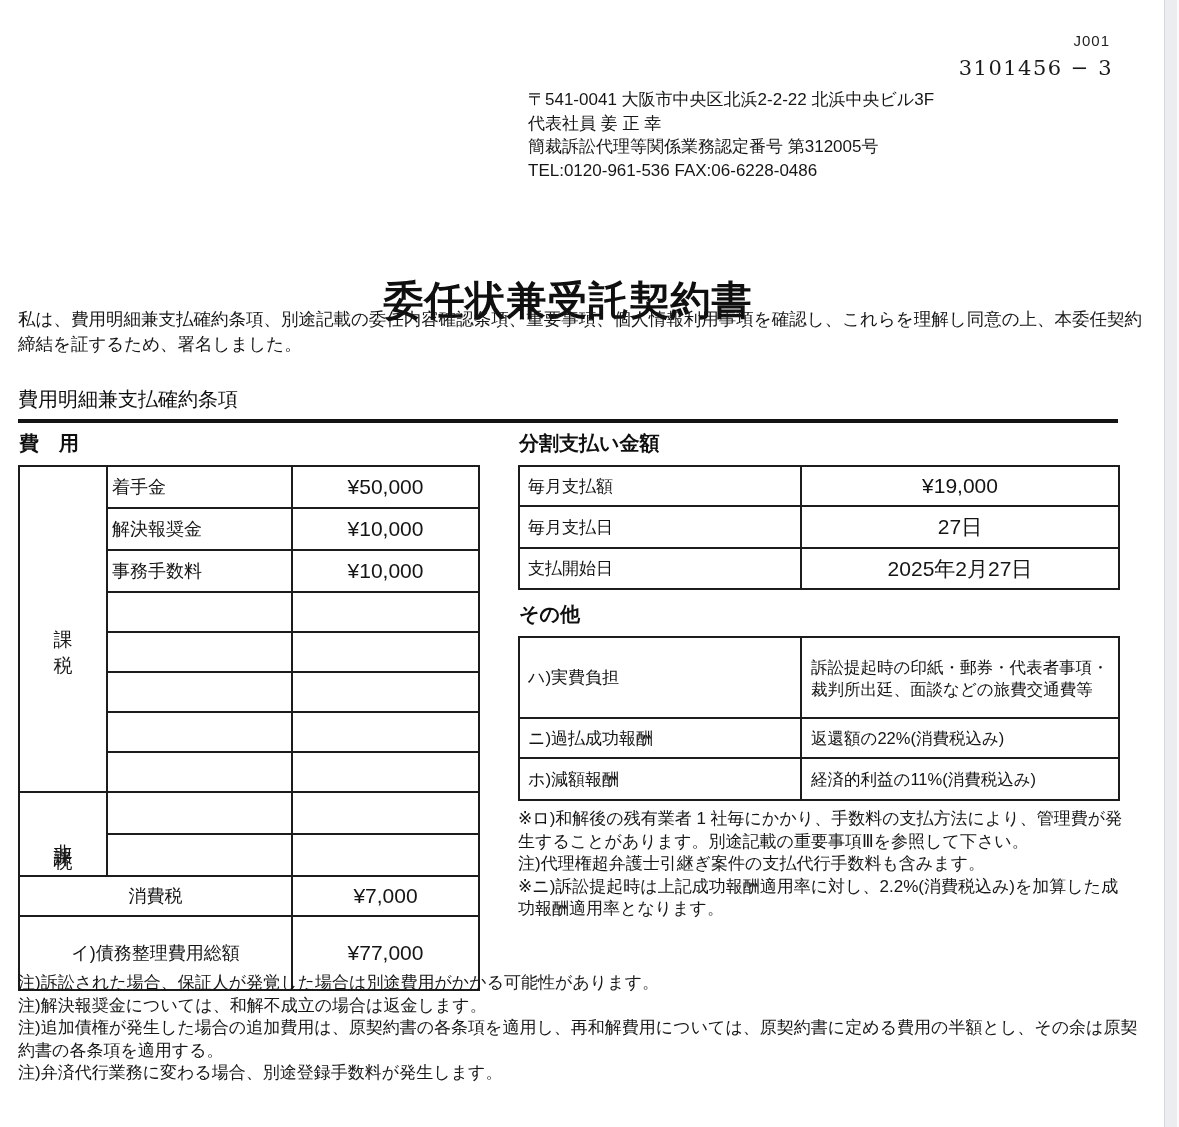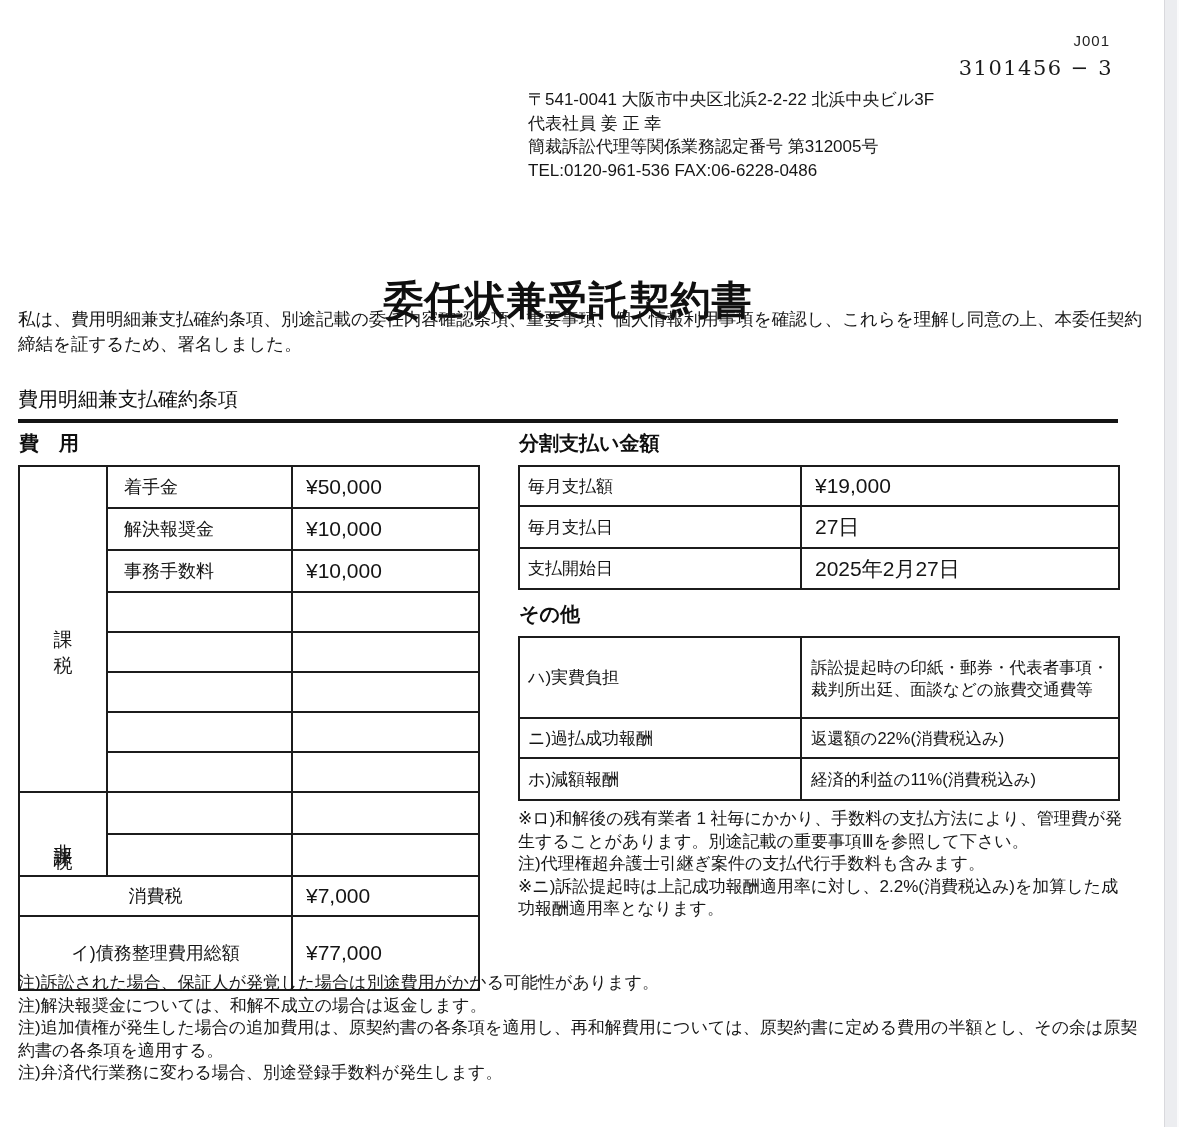--- a/index.html
+++ b/index.html
@@ -41,23 +41,23 @@
   .left-col  { position:absolute; left:18px;  top:432px; width:460px; }
   .right-col { position:absolute; left:518px; top:432px; width:600px; }
   h3.subhead {
     font-size:20px; font-weight:700; line-height:23px; margin:0 0 10px 1px; color:#0f0f0f;
   }
   h3.subhead.gap-top { margin-top:13px; }
   table { border-collapse:collapse; table-layout:fixed; width:100%; }
   td { border:2px solid #1c1c1c; overflow:hidden; }
   .r42 { height:42px; } .r41 { height:41px; } .r40 { height:40px; }
   .r81 { height:81px; } .r86 { height:74px; }
-  td.lbl   { font-size:18px; padding:2px 16px; text-align:left; vertical-align:middle; }
+  td.lbl   { font-size:18px; padding:2px 4px; text-align:left; vertical-align:middle; }
   td.lbl-sm{ font-size:17px; padding:2px 8px; text-align:left; vertical-align:middle; }
-  td.val   { font-size:21px; padding:1px 13px; text-align:left; vertical-align:middle; }
+  td.val   { font-size:21px; padding:1px 13px; text-align:center; vertical-align:middle; }
   td.val-left { font-size:16.5px; padding:4px 9px; text-align:left; vertical-align:middle; line-height:22px; }
   td.ctr   { font-size:18px; text-align:center; vertical-align:middle; padding:2px 4px; }
   td.taxcell { text-align:center; vertical-align:middle; }
   .vert {
     writing-mode:vertical-rl; text-orientation:upright;
     display:inline-block; font-size:19px; color:#161616;
   }
   .vert.wide  { letter-spacing:26px; padding-top:26px; }
   .vert.tight { letter-spacing:4px;  padding-top:4px; }
   .other-notes { margin-top:7px; width:612px; }

